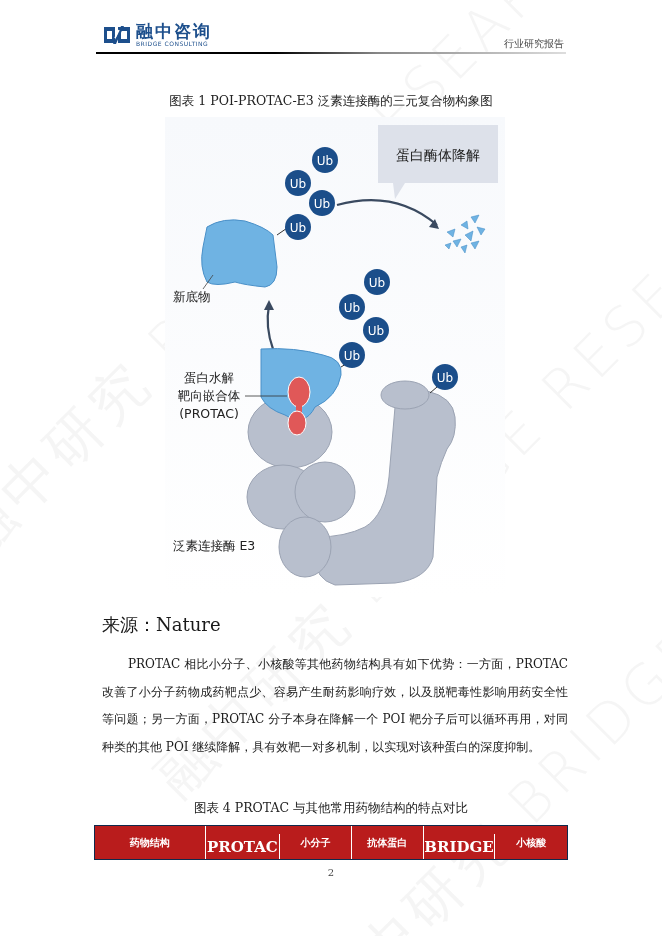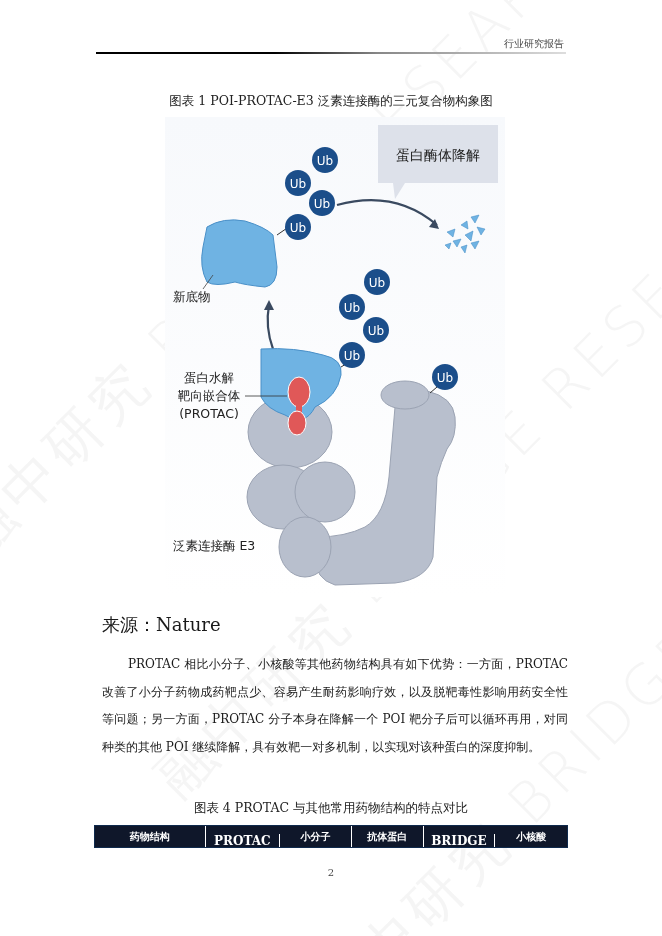--- a/index.html
+++ b/index.html
@@ -26,37 +26,51 @@
     .header-line { position: absolute; left: 0; top: 34px; width: 470px; height: 2px;
       background: linear-gradient(to right, #000 0%, #000 38%, #888 60%, #bbb 85%, #ddd 100%); }
 
     .caption { position: absolute; left: 0; width: 662px; text-align: center; font-size: 12.5px; z-index: 2; color: #222; }
     .figure { position: absolute; left: 165px; top: 117px; width: 340px; height: 480px; z-index: 1; }
 
     .source { position: absolute; left: 102px; top: 613px; font-size: 18px; z-index: 2; }
     .para { position: absolute; left: 102px; top: 651px; width: 466px; font-size: 12px; line-height: 27.5px;
       text-align: justify; text-indent: 26px; z-index: 2; color: #1a1a1a; }
 
-    .table { position: absolute; left: 94px; top: 825px; width: 474px; height: 23px; display: flex; background: #0f172a; z-index: 2; border: 1px solid #0f2a4d; box-sizing: border-box; }
+    .table { position: absolute; left: 94px; top: 825px; width: 474px; height: 35px; display: flex; background: #b91c1c; z-index: 2; border: 1px solid #0f2a4d; box-sizing: border-box; }
     .th { display: flex; align-items: center; justify-content: center; color: #fff; font-family: "DejaVu Sans", sans-serif; font-weight: bold; font-size: 10px; border-right: 1px solid #ffffff; box-sizing: border-box; }
     .th:last-child { border-right: none; }
-    .th.latin { font-family: "DejaVu Serif", serif; font-size: 12px; margin-top: 8px; }
+    .th.latin { font-family: "DejaVu Serif", serif; font-size: 15px; margin-top: 8px; }
 
     .page-num { position: absolute; left: 0; width: 662px; top: 867px; text-align: center; font-size: 10px; color: #444; z-index: 2; }
   </style>
 </head>
 <body>
 
 <div class="watermark">
   <div class="wm-text" style="left:-60px; top:520px;">融中研究 BRIDGE RESEARCH</div>
   <div class="wm-text" style="left:140px; top:760px;">融中研究 BRIDGE RESEARCH</div>
   <div class="wm-text" style="left:300px; top:980px;">融中研究 BRIDGE RESEARCH</div>
 </div>
 
 <div class="header">
+  <div class="logo">
+    <svg class="logo-mark" viewBox="0 0 26 22" width="26" height="22">
+      <rect x="0" y="3" width="11" height="16" fill="#1d4f8c"></rect>
+      <rect x="14" y="3" width="12" height="16" fill="#1d4f8c"></rect>
+      <rect x="3" y="7" width="5" height="8" fill="#fff"></rect>
+      <rect x="17" y="7" width="6" height="8" fill="#fff"></rect>
+      <path d="M9 20 L17 2 L20 2 L12 20 Z" fill="#1d4f8c"></path>
+      <path d="M11 14 L15 6" stroke="#fff" stroke-width="1.5"></path>
+    </svg>
+    <div class="logo-text">
+      <span class="logo-cn">融中咨询</span>
+      <span class="logo-en">BRIDGE CONSULTING</span>
+    </div>
+  </div>
   <div class="header-right">行业研究报告</div>
   <div class="header-line"></div>
 </div>
 
 <div class="caption" style="top:81px;margin-top:12px;">图表 1 POI-PROTAC-E3 泛素连接酶的三元复合物构象图</div>
 
 <div class="figure">
   <svg width="340" height="480" viewBox="0 0 340 480">
     <defs>
       <linearGradient id="bg" x1="0" y1="0" x2="0" y2="1">

